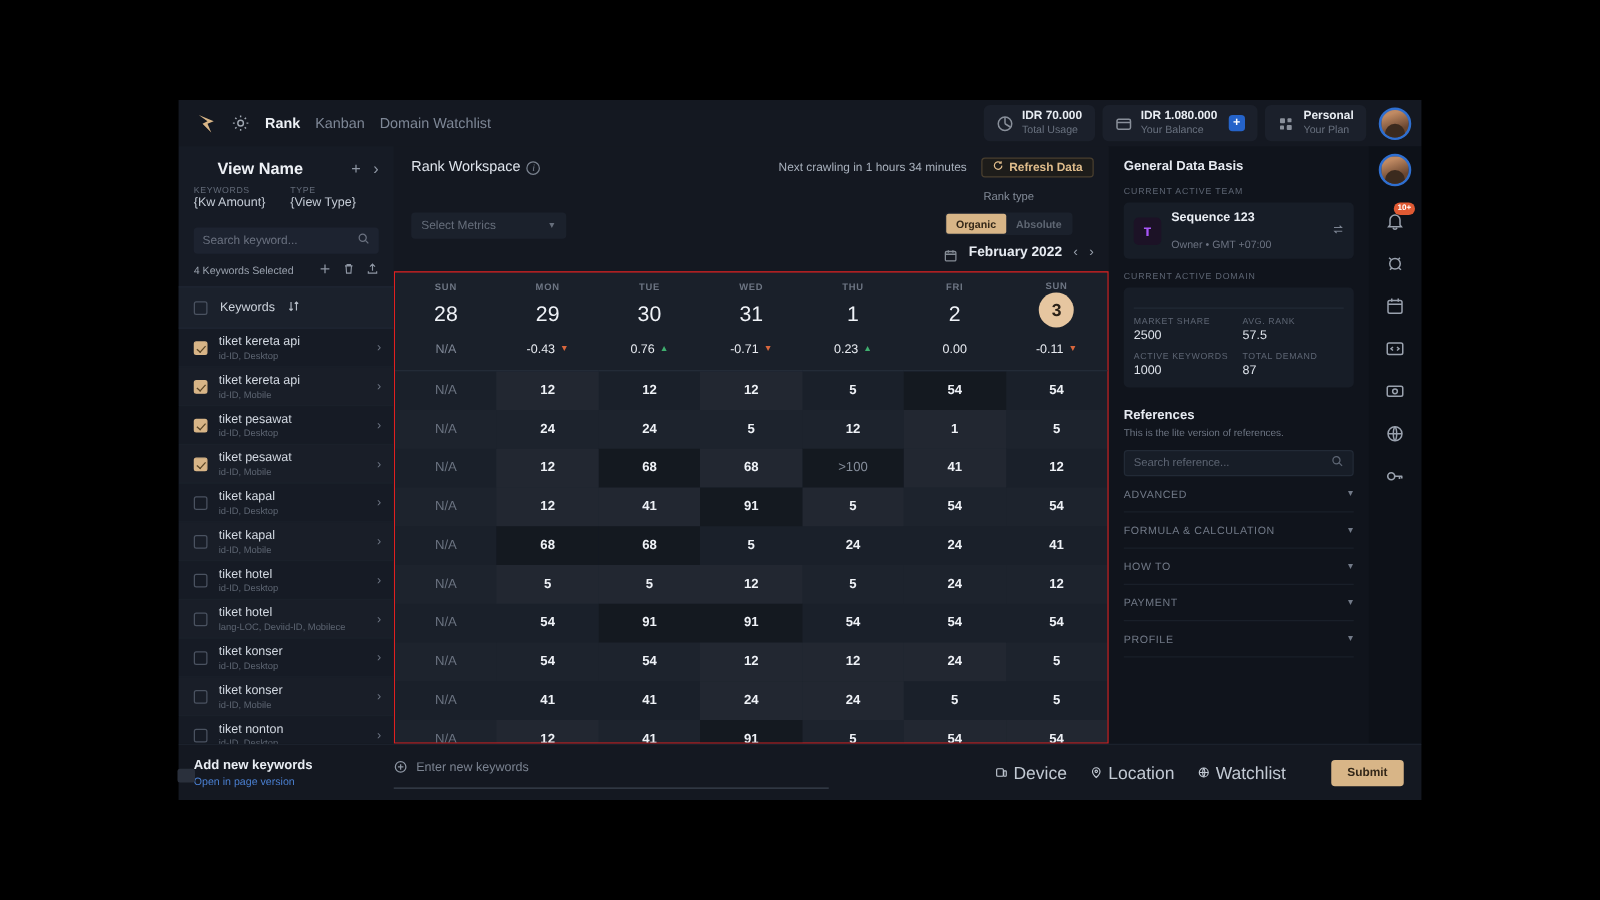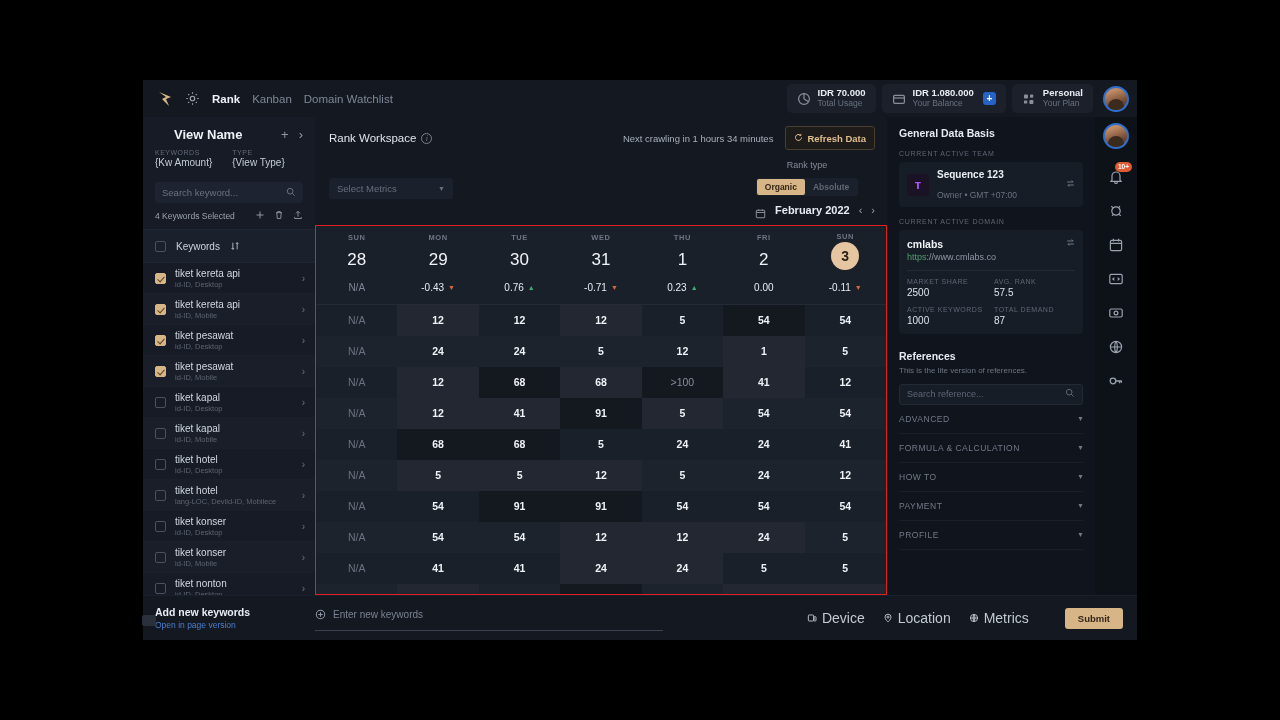--- a/index.html
+++ b/index.html
@@ -125,21 +125,21 @@
   .ch-row1 { display:flex; align-items:center; }
   .ch-title { font-size: 11.5px; color:#dfe4ec; }
   .info-i {
     width: 11px; height:11px; border-radius:50%;
     border:1px solid #7a828f; color:#7a828f; font-size:8px;
     display:inline-flex; align-items:center; justify-content:center;
     margin-left:5px; font-style:italic; font-family:"Liberation Serif",serif;
   }
   .crawl-txt { margin-left:auto; font-size:9.5px; color:#a8b0bc; }
   .refresh-btn {
-    margin-left: 12px; height: 24px; border:1px solid #4a3f2f;
+    margin-left: 12px; height: 16px; border:1px solid #4a3f2f;
     border-radius:3px; background:#1d1c1a; color:#e0bd8c;
     font-size:9.5px; font-weight:bold; display:flex; align-items:center;
     gap:4px; padding: 0 8px; cursor:pointer;
   }
   .ch-row2 { display:flex; align-items:center; margin-top:10px; }
   .metrics-sel {
     width: 124px; height: 21px; background:#1b212c;
     border-radius:3px; display:flex; align-items:center;
     padding: 0 8px; font-size:9.5px; color:#666e7b; cursor:pointer;
   }
@@ -690,31 +690,20 @@
         </span>
         <span class="swap-ico">
           <svg viewBox="0 0 12 12" width="9" height="9" fill="none" stroke="#7b8391" stroke-width="1.2">
             <path d="M1.6 4h8l-2-2M10.4 8h-8l2 2"></path>
           </svg>
         </span>
       </div>
 
       <div class="rp-sec-lbl">CURRENT ACTIVE DOMAIN</div>
       <div class="dom-card">
-        <div class="dom-top">
-          <span style="flex:1;min-width:0">
-            <span class="dom-name">cmlabs</span>
-            <span class="dom-url"><span>https</span><span style="color:#8f97a4">://www.cmlabs.co</span></span>
-          </span>
-          <span class="swap-ico">
-            <svg viewBox="0 0 12 12" width="9" height="9" fill="none" stroke="#7b8391" stroke-width="1.2">
-              <path d="M1.6 4h8l-2-2M10.4 8h-8l2 2"></path>
-            </svg>
-          </span>
-        </div>
         <div class="dom-sep"></div>
         <div class="dom-stats">
           <span>
             <span class="ds-l">MARKET SHARE</span>
             <span class="ds-v">2500</span>
           </span>
           <span>
             <span class="ds-l">AVG. RANK</span>
             <span class="ds-v">57.5</span>
           </span>
@@ -845,18 +834,18 @@
         </span>
         <span>Location</span>
       </span>
       <span class="bb-opt">
         <span>
           <svg viewBox="0 0 12 12" width="10" height="10" fill="none" stroke="#c2c9d3" stroke-width="1.1">
             <circle cx="6" cy="6" r="4.3"></circle>
               <path d="M1.7 6h8.6M6 1.7c1.4 1.6 1.4 7 0 8.6M6 1.7c-1.4 1.6-1.4 7 0 8.6"></path>
           </svg>
         </span>
-        <span>Metrics</span>
+        <span>Watchlist</span>
       </span>
       <span class="submit-btn">Submit</span>
     </div>
   </div>
 </div>
 
 </body></html>

